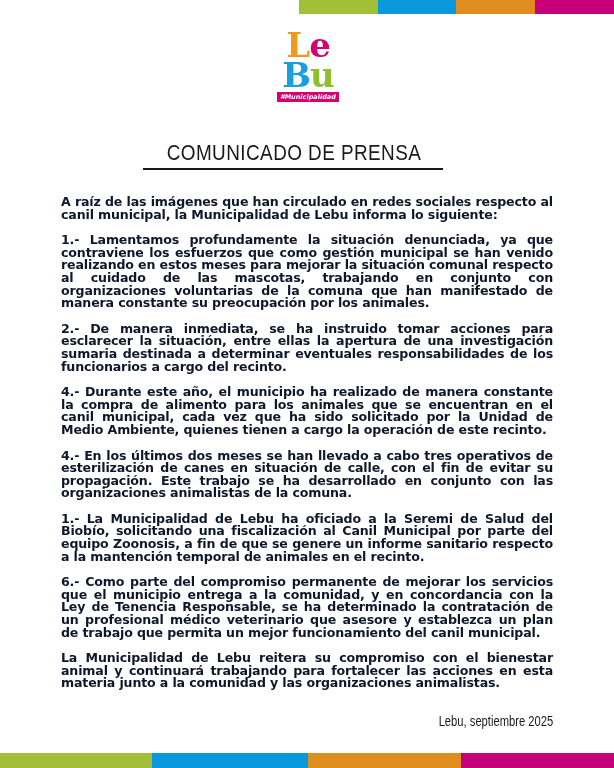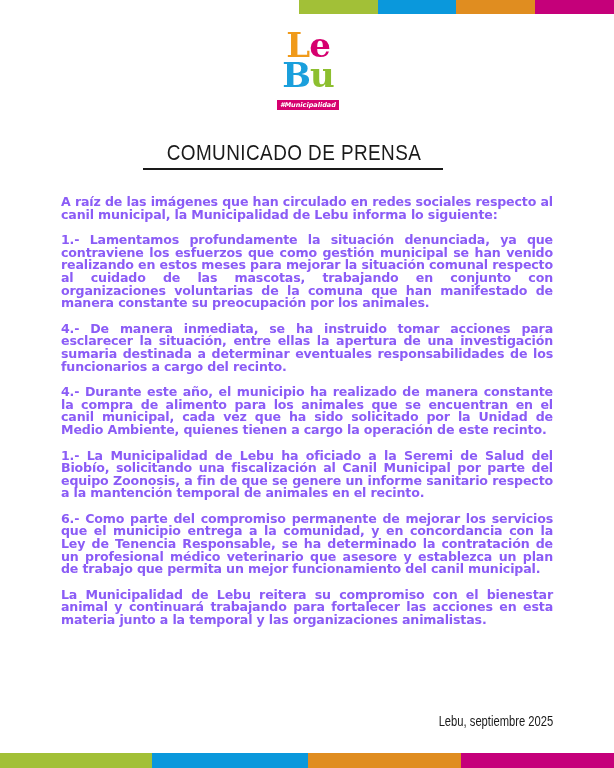--- a/index.html
+++ b/index.html
@@ -6,31 +6,31 @@
     body {
       width: 614px; height: 768px; position: relative; overflow: hidden;
       background: #ffffff; color: #1a1a1a;
       font-family: "DejaVu Sans", sans-serif;
     }
     .topbar { position: absolute; top: 0; left: 299px; width: 315px; height: 14px; display: flex; }
     .topbar div, .botbar div { height: 100%; }
     .botbar { position: absolute; bottom: 0; left: 0; width: 614px; height: 15px; display: flex; }
     .logo { position: absolute; left: 277px; top: 30px; width: 62px; height: 72px; }
     .logo .row { display: flex; justify-content: center; font-family: "DejaVu Serif", serif; font-weight: bold; line-height: 30px; font-size: 34px; letter-spacing: -1px; }
-    .logo .tag { margin-top: 10px; font-size: 6.5px; color: #fff; padding: 1px 2px; text-align: center; font-family: "DejaVu Sans", sans-serif; font-weight: bold; font-style: italic; white-space: nowrap; }
+    .logo .tag { margin-top: 2px; font-size: 6.5px; color: #fff; padding: 1px 2px; text-align: center; font-family: "DejaVu Sans", sans-serif; font-weight: bold; font-style: italic; white-space: nowrap; }
     .title {
       position: absolute; left: 144px; top: 140px; width: 300px; text-align: center;
       font-family: "Liberation Sans Narrow", "Liberation Sans", sans-serif;
       font-size: 22px; letter-spacing: 0.5px; color: #1a1a1a; transform: scaleX(0.86); transform-origin: center;
     }
     .title-rule { position: absolute; left: 143px; top: 168px; width: 300px; height: 2px; background: #1a1a1a; }
     .content { position: absolute; left: 61px; top: 196px; width: 492px; }
     .content p {
       margin: 0 0 13px 0; font-size: 12.6px; line-height: 12.6px; font-weight: bold;
-      text-align: justify; color: #8b5cf6; letter-spacing: -0.15px;
+      text-align: justify; color: #0f172a; letter-spacing: -0.15px;
     }
     .signoff {
       position: absolute; right: 61px; top: 713px;
       font-family: "Liberation Sans", sans-serif; font-size: 14px; color: #1a1a1a;
       transform: scaleX(0.8); transform-origin: right center;
     }
   </style>
 </head>
 <body>
 
@@ -52,25 +52,26 @@
   </div>
   <div class="tag" style="background:#d6006f">#Municipalidad</div>
 </div>
 
 <div class="title">COMUNICADO DE PRENSA</div>
 <div class="title-rule"></div>
 
 <div class="content">
   <p>A raíz de las imágenes que han circulado en redes sociales respecto al canil municipal, la Municipalidad de Lebu informa lo siguiente:</p>
   <p>1.- Lamentamos profundamente la situación denunciada, ya que contraviene los esfuerzos que como gestión municipal se han venido realizando en estos meses para mejorar la situación comunal respecto al cuidado de las mascotas, trabajando en conjunto con organizaciones voluntarias de la comuna que han manifestado de manera constante su preocupación por los animales.</p>
-  <p>4.- De manera inmediata, se ha instruido tomar acciones para esclarecer la situación, entre ellas la apertura de una investigación sumaria destinada a determinar eventuales responsabilidades de los funcionarios a cargo del recinto.</p>
+  <p>2.- De manera inmediata, se ha instruido tomar acciones para esclarecer la situación, entre ellas la apertura de una investigación sumaria destinada a determinar eventuales responsabilidades de los funcionarios a cargo del recinto.</p>
   <p>4.- Durante este año, el municipio ha realizado de manera constante la compra de alimento para los animales que se encuentran en el canil municipal, cada vez que ha sido solicitado por la Unidad de Medio Ambiente, quienes tienen a cargo la operación de este recinto.</p>
+  <p>4.- En los últimos dos meses se han llevado a cabo tres operativos de esterilización de canes en situación de calle, con el fin de evitar su propagación. Este trabajo se ha desarrollado en conjunto con las organizaciones animalistas de la comuna.</p>
   <p>1.- La Municipalidad de Lebu ha oficiado a la Seremi de Salud del Biobío, solicitando una fiscalización al Canil Municipal por parte del equipo Zoonosis, a fin de que se genere un informe sanitario respecto a la mantención temporal de animales en el recinto.</p>
   <p>6.- Como parte del compromiso permanente de mejorar los servicios que el municipio entrega a la comunidad, y en concordancia con la Ley de Tenencia Responsable, se ha determinado la contratación de un profesional médico veterinario que asesore y establezca un plan de trabajo que permita un mejor funcionamiento del canil municipal.</p>
-  <p>La Municipalidad de Lebu reitera su compromiso con el bienestar animal y continuará trabajando para fortalecer las acciones en esta materia junto a la temporal y las organizaciones animalistas.</p>
+  <p>La Municipalidad de Lebu reitera su compromiso con el bienestar animal y continuará trabajando para fortalecer las acciones en esta materia junto a la comunidad y las organizaciones animalistas.</p>
 </div>
 
 <div class="signoff">Lebu, septiembre 2025</div>
 
 <div class="botbar">
   <div style="width:152px;background:#a2c037"></div>
   <div style="width:156px;background:#0a98dc"></div>
   <div style="width:153px;background:#e08d20"></div>
   <div style="width:153px;background:#c5007a"></div>
 </div>

